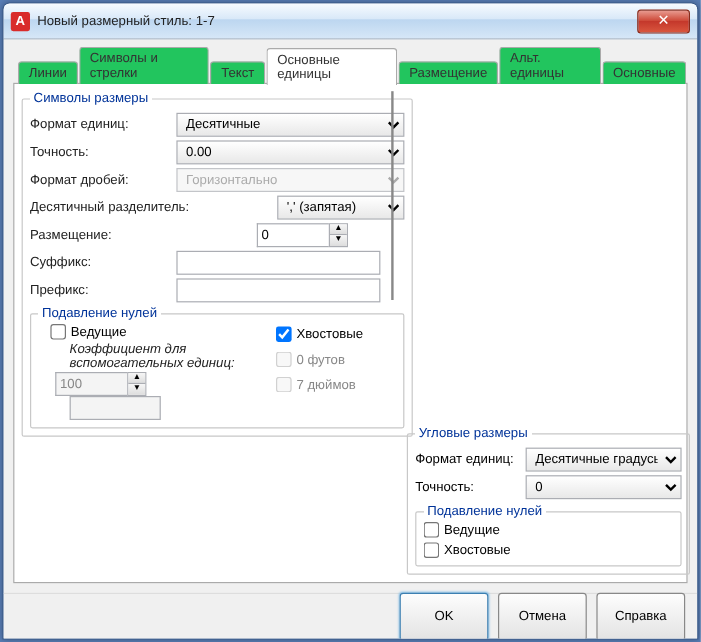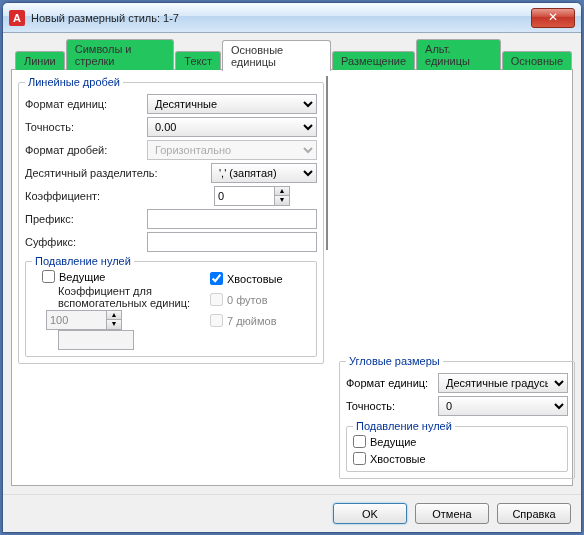--- a/index.html
+++ b/index.html
@@ -15,38 +15,38 @@
 .tab.active { background: #fff; position: relative; top: 1px; }
 .tabpanel { flex: 1; background: #fff; border: 1px solid #aaa; margin-top: -1px; padding: 6px; display: flex; gap: 6px; }
 .leftcol { width: 302px; display: flex; flex-direction: column; gap: 2px; }
 .rightcol { flex: 1; display: flex; flex-direction: row; gap: 11px; }
 fieldset { border: 1px solid #c8c8c8; border-radius: 2px; padding: 3px 6px 6px; margin: 0; }
 legend { padding: 0 3px; color: #003399; font-size: 11px; }
 .row { display: flex; align-items: center; margin: 3px 0; gap: 4px; }
 .lbl { width: 118px; color: #222; }
 .lbl-wide { width: 158px; color: #222; }
 select, input[type=text] { border: 1px solid #abadb3; background: #fff; height: 20px; padding: 1px 3px; }
-select { width: 170px; background: linear-gradient(#fff,#e8e8e8); }
+select { width: 190px; background: linear-gradient(#fff,#e8e8e8); }
 select.small { width: 106px; }
 select:disabled, input:disabled { color: #888; background: #f4f4f4; }
 .spin { display: flex; }
 .spin input { width: 60px; border-right: none; }
 .spin .btns { display: flex; flex-direction: column; border: 1px solid #abadb3; width: 16px; }
 .spin .btns div { height: 9px; background: linear-gradient(#f6f6f6,#ddd); text-align: center; font-size: 7px; line-height: 8px; cursor: pointer; }
 .spin .btns div:first-child { border-bottom: 1px solid #abadb3; }
 input.fullw { width: 170px; }
 .chk { display: flex; align-items: center; gap: 4px; }
 .chk input { width: 13px; height: 13px; margin: 0; }
 .suppress-grid { display: flex; gap: 6px; }
 .suppress-left { flex: 1.3; padding-left: 10px; }
 .suppress-right { width: 100px; display: flex; flex-direction: column; gap: 8px; padding-top: 2px; }
 .preview { height: 174px; border: 1px solid #888; background: linear-gradient(#6a6a6a,#b8b8b8); position: relative; }
 .preview svg { width: 100%; height: 100%; }
 .bottombar { height: 38px; display: flex; justify-content: flex-end; align-items: center; gap: 8px; padding: 0 10px; background: #f0f0f0; border-top: 1px solid #ddd; }
-.btn { min-width: 74px; height: 21px; border: 1px solid #888; border-radius: 3px; background: linear-gradient(#fdfdfd,#e3e3e3); cursor: pointer; }
+.btn { min-width: 74px; height: 40px; border: 1px solid #888; border-radius: 3px; background: linear-gradient(#fdfdfd,#e3e3e3); cursor: pointer; }
 .btn.default { border: 1px solid #3c7fb1; box-shadow: 0 0 2px #6bb3e6; }
 </style>
 </head>
 <body>
 
 <div class="window">
   <div class="titlebar">
     <div class="appicon">A</div>
     <div class="title">Новый размерный стиль: 1-7</div>
     <div class="close-btn">✕</div>
@@ -57,66 +57,66 @@
       <div class="tab">Символы и стрелки</div>
       <div class="tab">Текст</div>
       <div class="tab active">Основные единицы</div>
       <div class="tab">Размещение</div>
       <div class="tab">Альт. единицы</div>
       <div class="tab">Основные</div>
     </div>
     <div class="tabpanel">
       <div class="leftcol">
         <fieldset>
-          <legend>Линейные дробей</legend>
+          <legend>Символы размеры</legend>
           <div class="row">
             <span class="lbl">Формат единиц:</span>
             <select><option>Десятичные</option></select>
           </div>
           <div class="row">
             <span class="lbl">Точность:</span>
             <select><option>0.00</option></select>
           </div>
           <div class="row">
             <span class="lbl">Формат дробей:</span>
             <select disabled=""><option>Горизонтально</option></select>
           </div>
           <div class="row">
             <span class="lbl-wide">Десятичный разделитель:</span>
             <select class="small" style="margin-left:auto"><option>',' (запятая)</option></select>
           </div>
           <div class="row">
-            <span class="lbl">Коэффициент:</span>
+            <span class="lbl">Размещение:</span>
             <div class="spin" style="margin-left:67px">
               <input type="text" value="0" style="">
               <div class="btns">
                   <div>▲</div>
                   <div>▼</div>
                 </div>
             </div>
           </div>
           <div class="row">
+            <span class="lbl">Суффикс:</span>
+            <input class="fullw" type="text" value="" style="">
+          </div>
+          <div class="row">
             <span class="lbl">Префикс:</span>
-            <input class="fullw" type="text" value="" style="">
-          </div>
-          <div class="row">
-            <span class="lbl">Суффикс:</span>
             <input class="fullw" type="text" value="" style="">
           </div>
 
 
           <fieldset style="margin-top:3px">
             <legend>Подавление нулей</legend>
             <div class="suppress-grid">
               <div class="suppress-left">
                 <label class="chk">
                   <input type="checkbox" style="">
                   <span>Ведущие</span>
                 </label>
-                <div style="margin:2px 0 1px 16px; color:#222; line-height:12px;">Коэффициент для вспомогательных единиц:</div>
+                <div style="margin:2px 0 1px 16px; color:#222; line-height:12px;font-style:italic;">Коэффициент для вспомогательных единиц:</div>
                 <div class="spin" style="margin-left:4px">
                   <input type="text" disabled="" value="100" style="">
                   <div class="btns">
                       <div>▲</div>
                       <div>▼</div>
                     </div>
                 </div>
                 <input type="text" disabled="" style="margin-left: 16px; width: 76px;" value="">
               </div>
               <div class="suppress-right">

